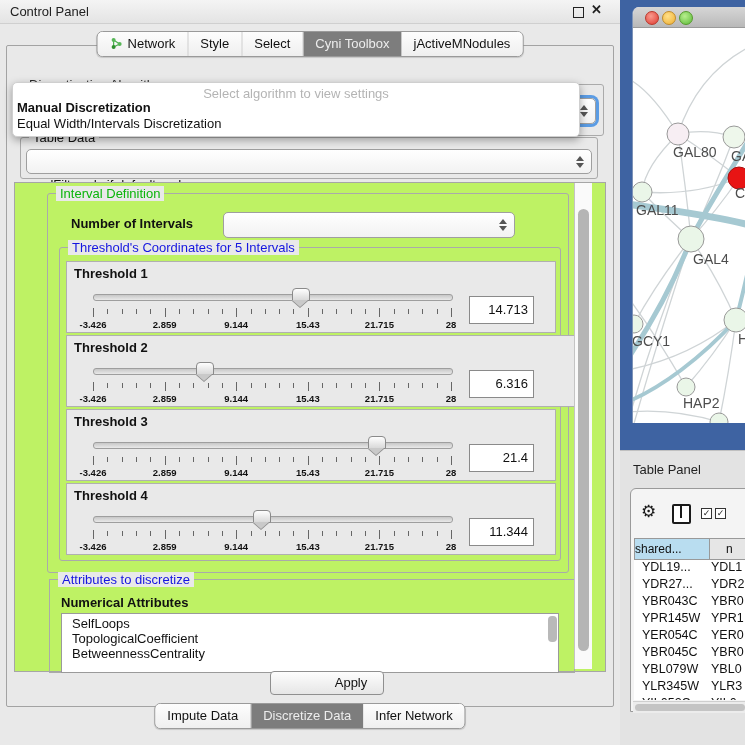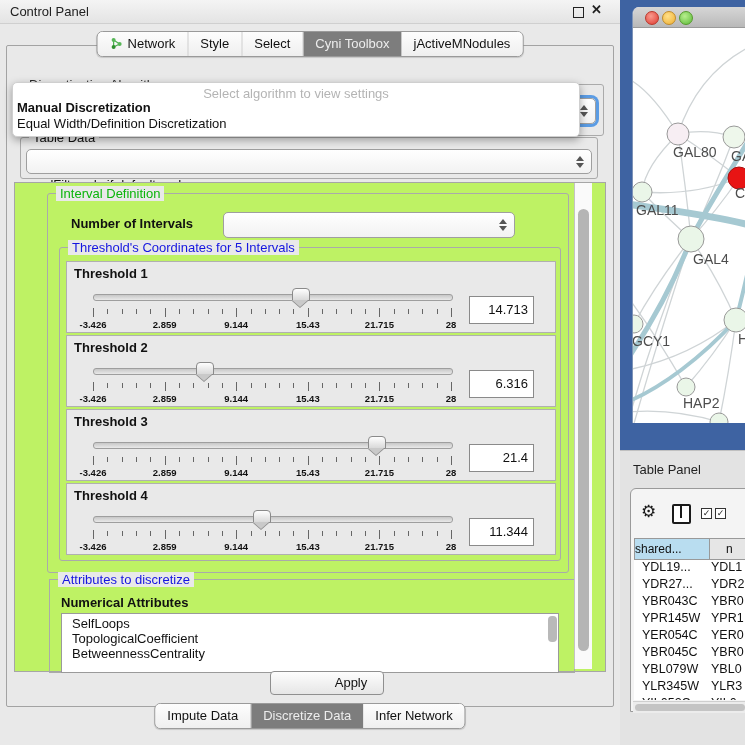--- a/index.html
+++ b/index.html
@@ -120,21 +120,21 @@
     <div class="group" style="left:16px;top:84px;width:586px;height:50px;">
       <span class="legend" style="color:#2c2c2c;">Discretization Algorithm</span>
     </div>
     <div class="combo" style="left:22px;top:98px;width:572px;height:24px;box-shadow:0 0 0 3px var(--focus);">
       <span class="stepper"></span>
     </div>
 
     <div id="algo-popup">
       <div id="popup-hint">Select algorithm to view settings</div>
       <div class="popup-item b" style="top:17px;">Manual Discretization</div>
-      <div class="popup-item" style="top:33px;">Equal Width/Definition Discretization</div>
+      <div class="popup-item" style="top:33px;">Equal Width/Intervals Discretization</div>
     </div>
 
     <div class="group" style="left:20px;top:137px;width:576px;height:40px;">
       <span class="legend">Table Data</span>
     </div>
     <div class="combo" style="left:26px;top:149px;width:564px;height:23px;">
       <span class="cv" style="top:3px;">galFiltered.sif default node</span>
       <span class="stepper"></span>
     </div>
 
@@ -181,21 +181,21 @@
             <div class="tick minor" style="left: 369.68px;"></div>
             <div class="tick major" style="left: 384px;"></div>
             <div class="tick-label" style="left: 26px;">-3.426</div>
             <div class="tick-label" style="left: 97.6px;">2.859</div>
             <div class="tick-label" style="left: 169.2px;">9.144</div>
             <div class="tick-label" style="left: 240.8px;">15.43</div>
             <div class="tick-label" style="left: 312.4px;">21.715</div>
             <div class="tick-label" style="left: 384px;">28</div>
             <div class="thr-value">14.713</div>
           </div>
-          <div class="thr-box" style="top: 87px;">
+          <div class="thr-box" style="top: 87px; padding-left: 36px;">
             <div class="thr-title">Threshold 2</div>
             <div class="thr-track"></div>
             <div class="thr-thumb" style="left: 128.979px;"></div>
             <div class="tick major" style="left: 26px;"></div>
             <div class="tick minor" style="left: 40.32px;"></div>
             <div class="tick minor" style="left: 54.64px;"></div>
             <div class="tick minor" style="left: 68.96px;"></div>
             <div class="tick minor" style="left: 83.28px;"></div>
             <div class="tick major" style="left: 97.6px;"></div>
             <div class="tick minor" style="left: 111.92px;"></div>

